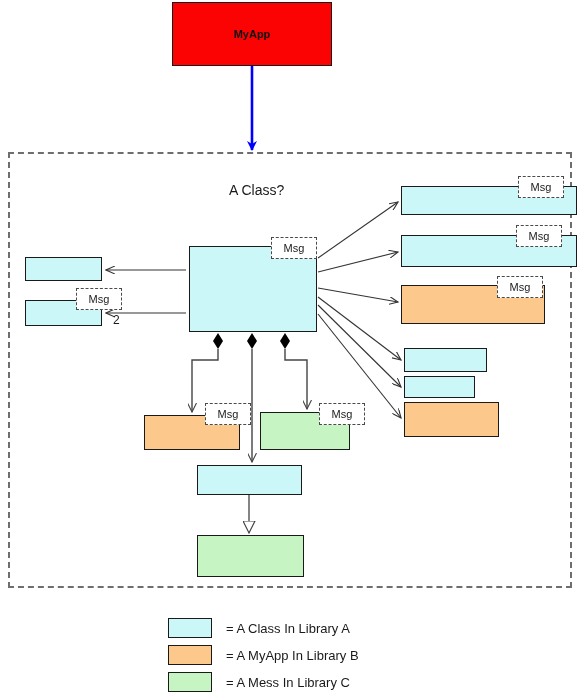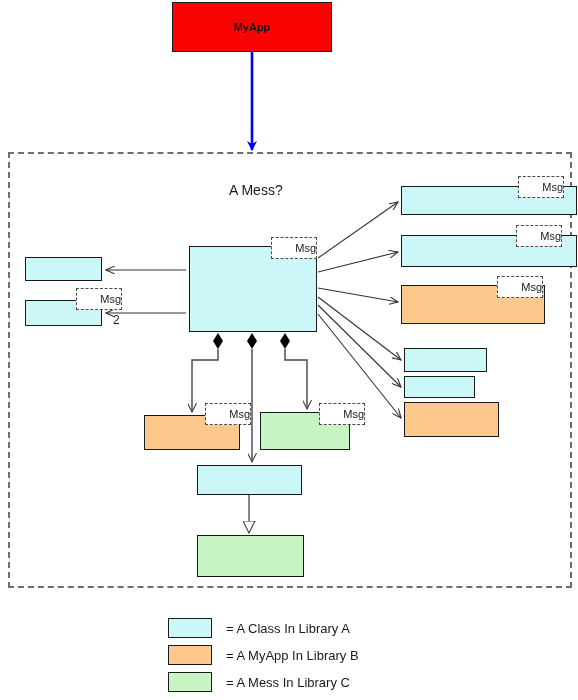--- a/index.html
+++ b/index.html
@@ -40,21 +40,21 @@
     font-weight: bold;
     color: #111111;
   }
   .msg-note {
     position: absolute;
     box-sizing: border-box;
     background: #ffffff;
     border: 1.5px dashed #4a4a4a;
     display: flex;
     align-items: center;
-    justify-content: flex-end;
+    justify-content: center;
     font-size: 11px;
     color: #1a1a1a;
     line-height: 1;
   }
   .title-text {
     position: absolute;
     font-size: 14px;
     color: #1a1a1a;
     white-space: nowrap;
   }
@@ -135,27 +135,27 @@
 
   <path d="M218,349 L218,360 L192,360 L192,412" fill="none" stroke="#444444" stroke-width="1.4" marker-end="url(#arrowOpenDown)"></path>
 
   <path d="M252,349 L252,462" fill="none" stroke="#444444" stroke-width="1.4" marker-end="url(#arrowOpenDown)"></path>
 
   <path d="M285,349 L285,360 L307,360 L307,409" fill="none" stroke="#444444" stroke-width="1.4" marker-end="url(#arrowOpenDown)"></path>
 
   <line x1="249" y1="495" x2="249" y2="533" stroke="#666666" stroke-width="1.6" marker-end="url(#triangleHollow)"></line>
 </svg>
 
-<div class="app-box" style="left:172px; top:2px; width:160px; height:50px;">
+<div class="app-box" style="left:172px; top:2px; width:160px; height:64px;">
   <span>MyApp</span>
 </div>
 
 <div class="boundary" style="left:8px; top:152px; width:564px; height:436px;"></div>
 
-<div class="title-text" style="left:229px; top:182px;">A Mess?</div>
+<div class="title-text" style="left:229px; top:182px;">A Class?</div>
 
 <div class="node lib-a" style="left:189px; top:246px; width:128px; height:86px;"></div>
 <div class="node lib-a" style="left:25px; top:257px; width:77px; height:24px;"></div>
 <div class="node lib-a" style="left:25px; top:300px; width:77px; height:26px;"></div>
 <div class="node lib-a" style="left:401px; top:186px; width:176px; height:29px;"></div>
 <div class="node lib-a" style="left:401px; top:235px; width:176px; height:32px;"></div>
 <div class="node lib-b" style="left:401px; top:285px; width:144px; height:39px;"></div>
 <div class="node lib-a" style="left:404px; top:348px; width:83px; height:24px;"></div>
 <div class="node lib-a" style="left:404px; top:376px; width:71px; height:22px;"></div>
 <div class="node lib-b" style="left:404px; top:402px; width:95px; height:35px;"></div>

